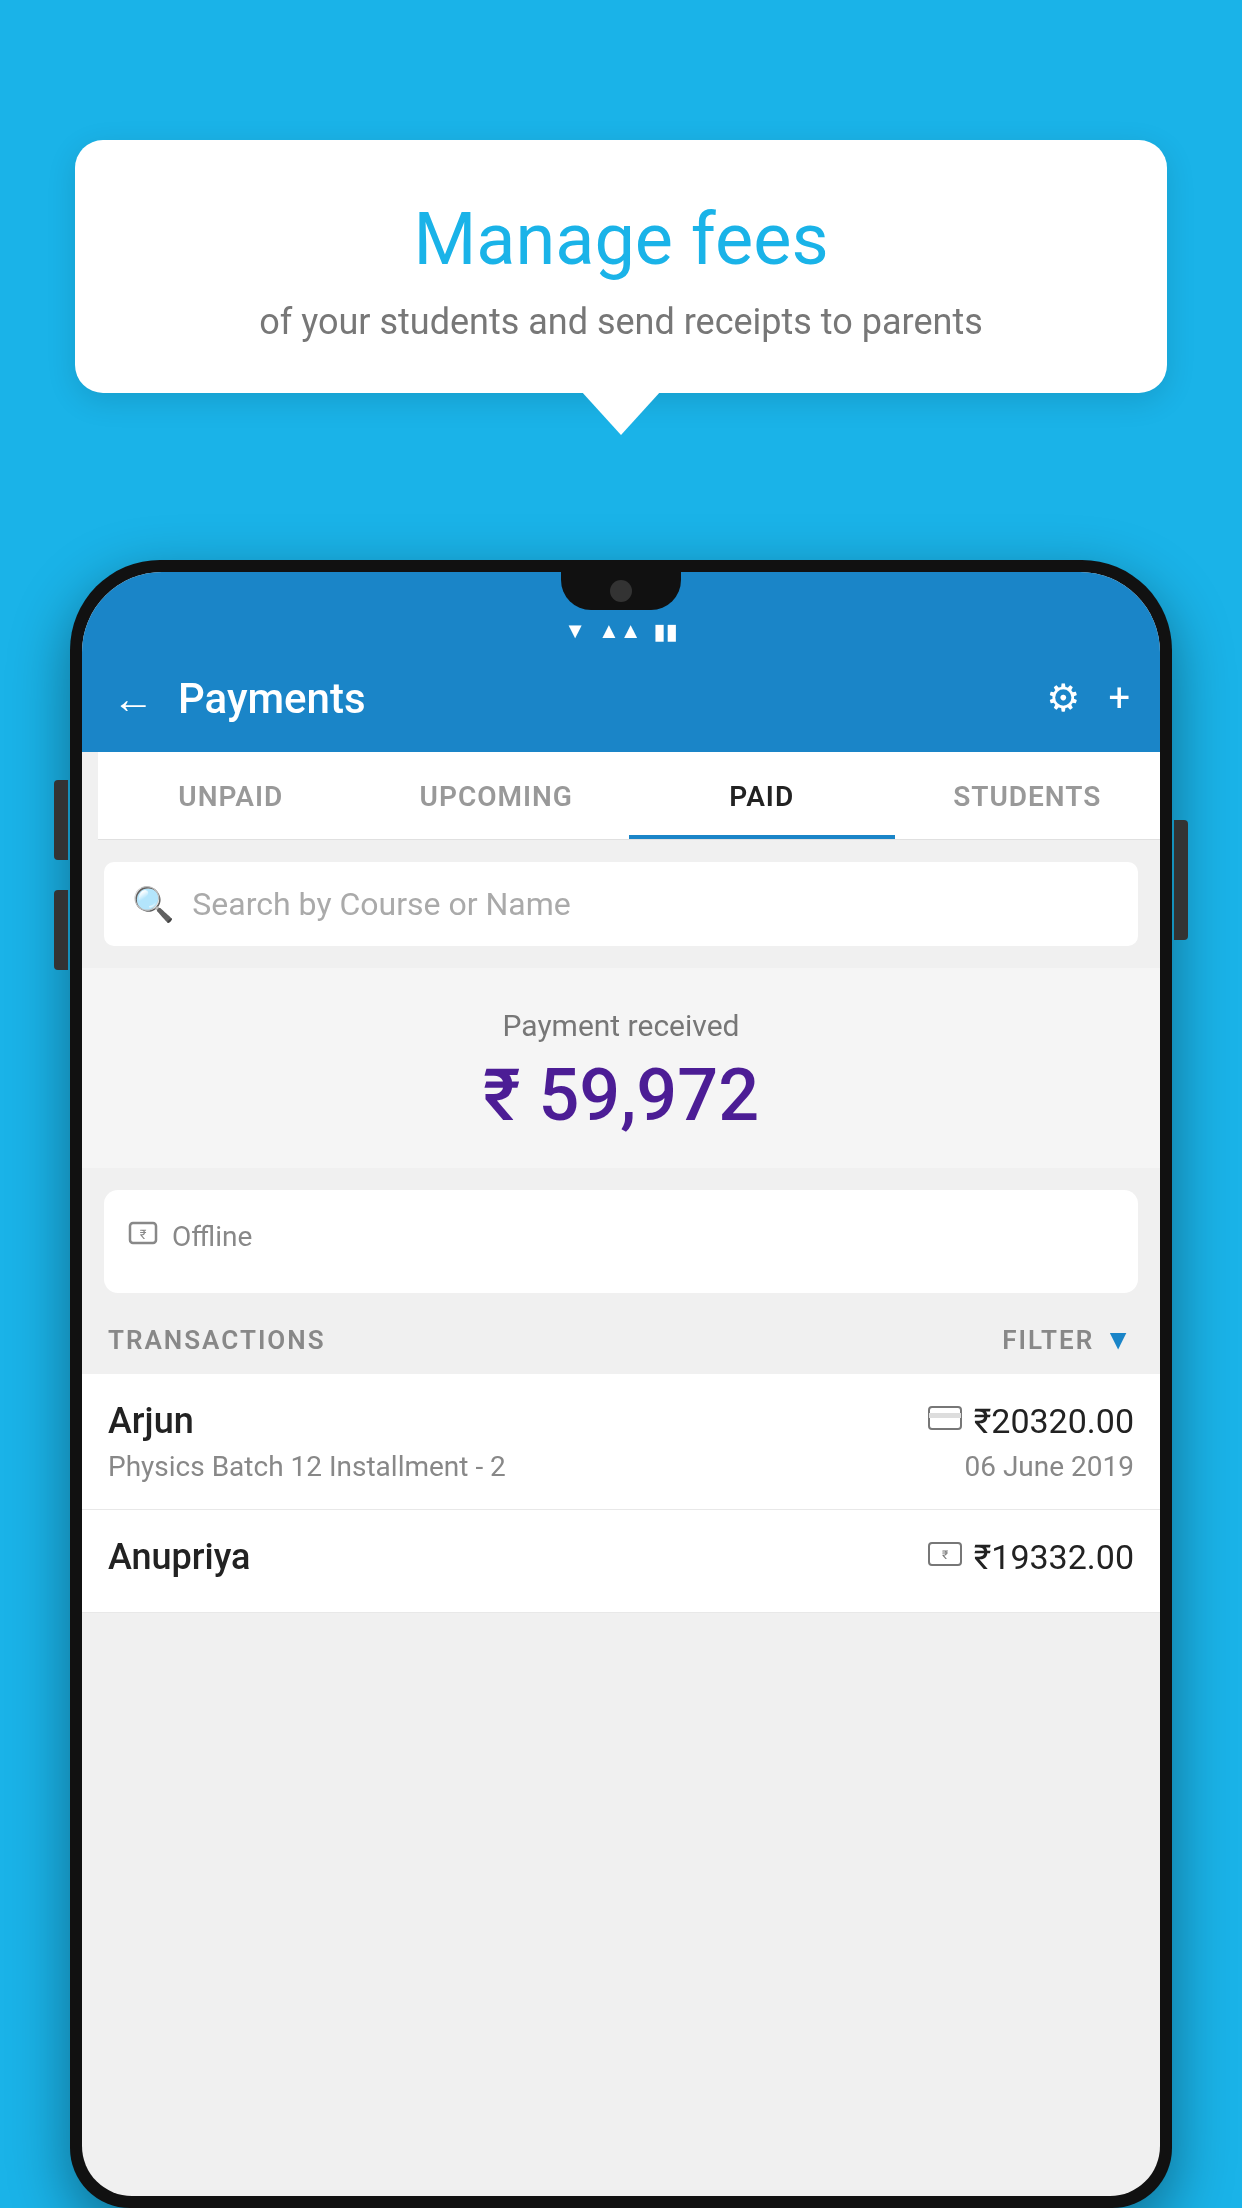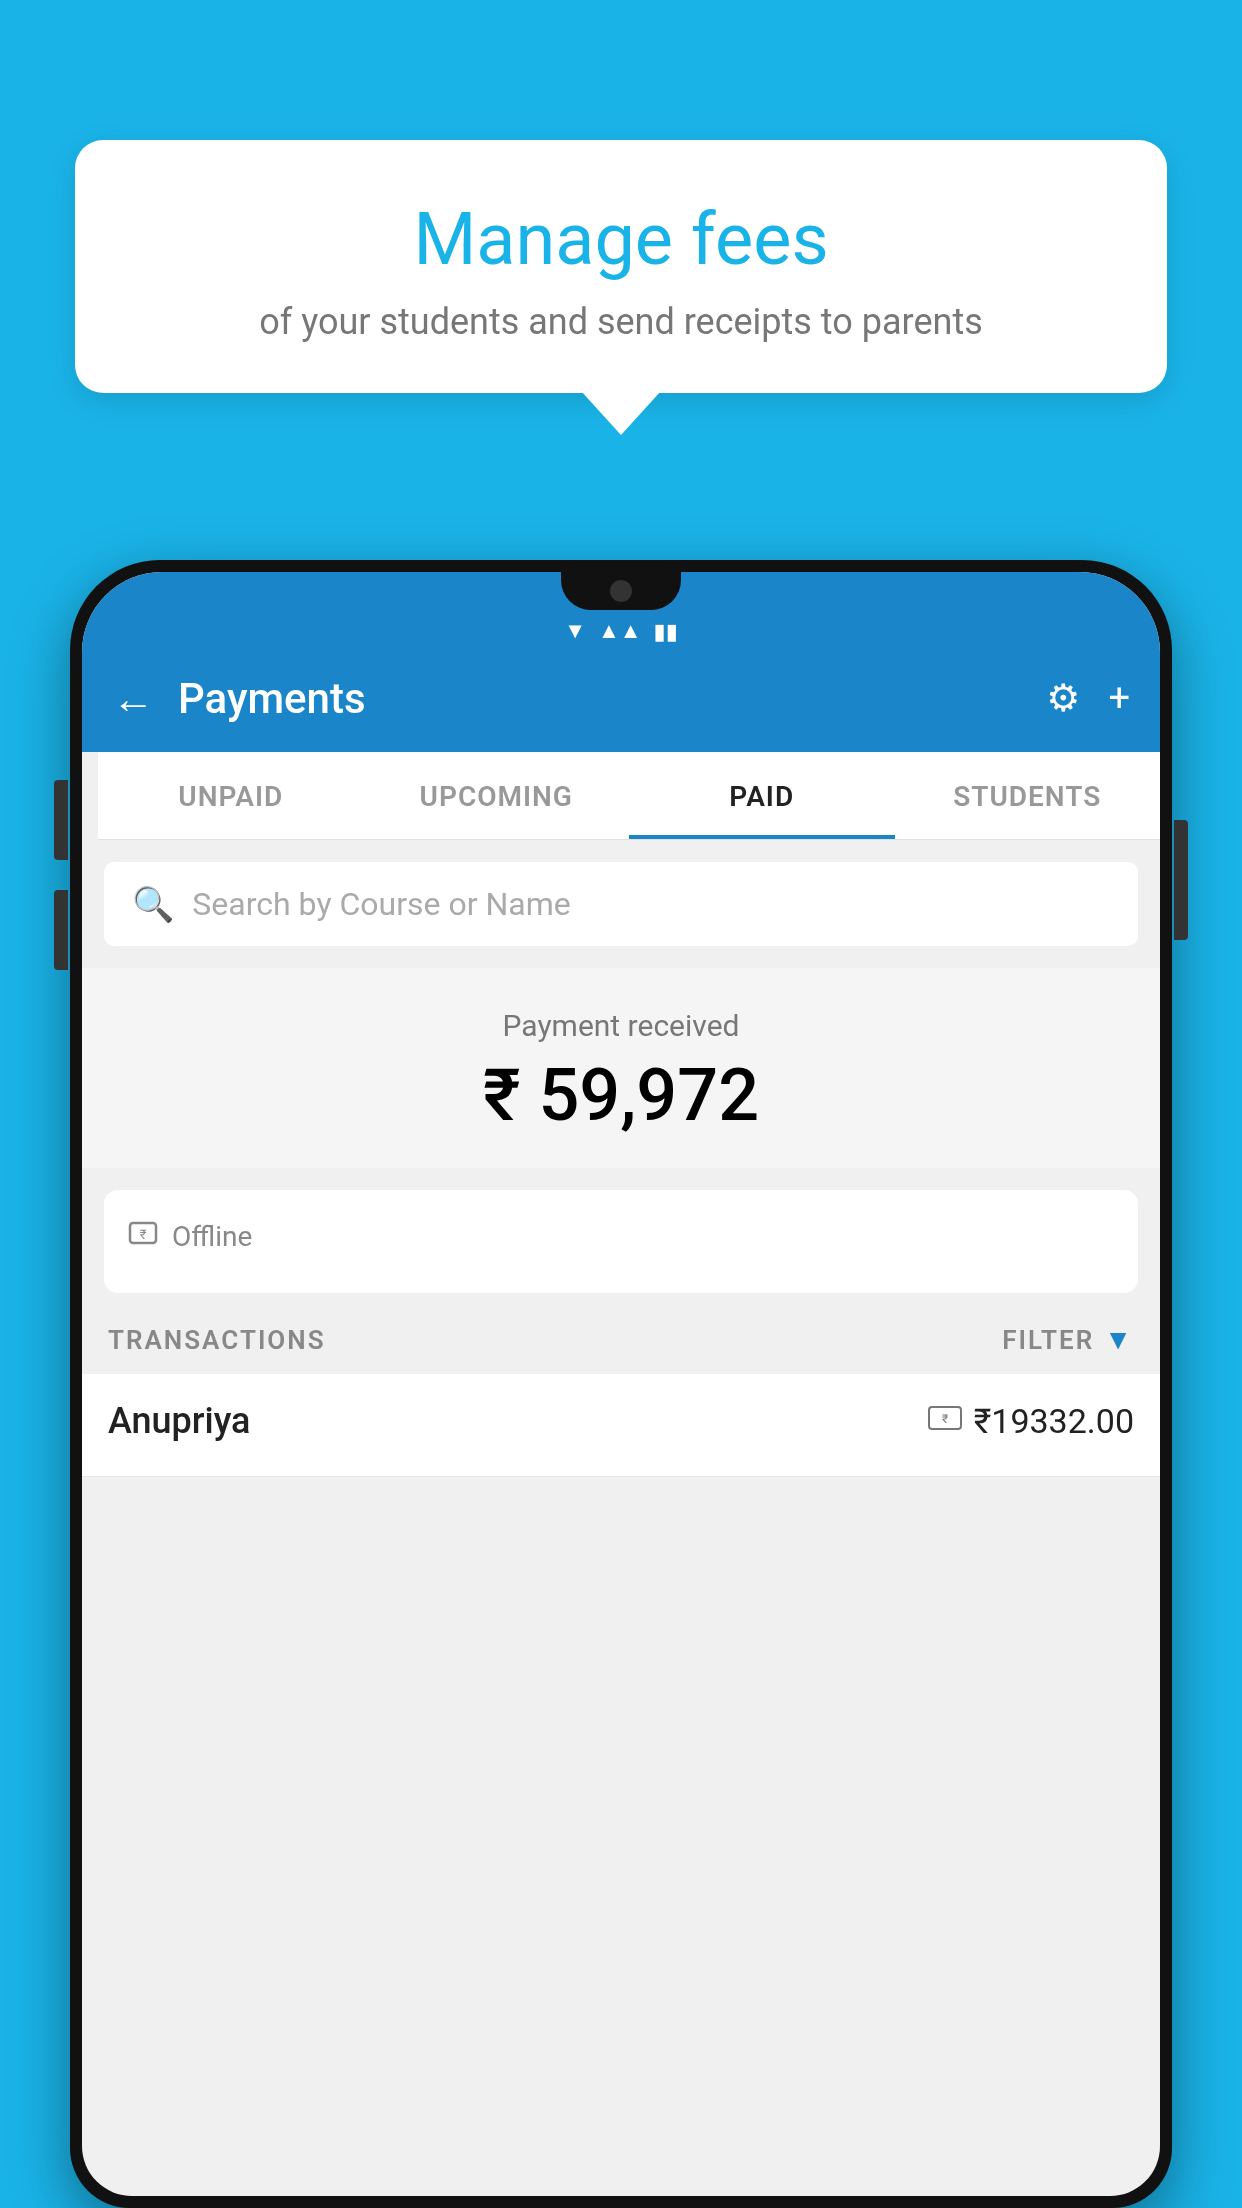--- a/index.html
+++ b/index.html
@@ -205,21 +205,21 @@
       margin-top: 22px;
     }
     .payment-label {
       font-size: 30px;
       color: #777;
       margin-bottom: 10px;
     }
     .payment-amount {
       font-size: 72px;
       font-weight: 500;
-      color: #000000;
+      color: #4c1d95;
     }
 
     
     .payment-cards {
       display: flex;
       gap: 20px;
       padding: 22px 22px 0;
     }
     .payment-card {
       flex: 1;
@@ -421,20 +421,39 @@
       </div>
 
       <div class="transactions-header">
         <span class="transactions-label">TRANSACTIONS</span>
         <div class="filter-btn">
           <span>FILTER</span>
           <span class="filter-icon">▼</span>
         </div>
       </div>
 
+      <div class="transaction-item">
+        <div class="transaction-row-top">
+          <span class="transaction-name">Arjun</span>
+          <div class="transaction-amount-wrap">
+            <span class="transaction-amount-icon">
+              
+              <svg width="34" height="26" viewBox="0 0 34 26" fill="none">
+                <rect x="1" y="2" width="32" height="22" rx="3" stroke="#777" stroke-width="2" fill="none"></rect>
+                <rect x="1" y="8" width="32" height="5" fill="#ddd"></rect>
+              </svg>
+            </span>
+            <span class="transaction-amount">₹20320.00</span>
+          </div>
+        </div>
+        <div class="transaction-row-bottom">
+          <span class="transaction-desc">Physics Batch 12 Installment - 2</span>
+          <span class="transaction-date">06 June 2019</span>
+        </div>
+      </div>
 
       <div class="transaction-item">
         <div class="transaction-row-top">
           <span class="transaction-name">Anupriya</span>
           <div class="transaction-amount-wrap">
             <span class="transaction-amount-icon">
               <svg width="34" height="26" viewBox="0 0 34 26" fill="none">
                 <rect x="1" y="2" width="32" height="22" rx="3" stroke="#777" stroke-width="2" fill="none"></rect>
                 <text x="17" y="18" text-anchor="middle" font-size="12" fill="#777">₹</text>
               </svg>

